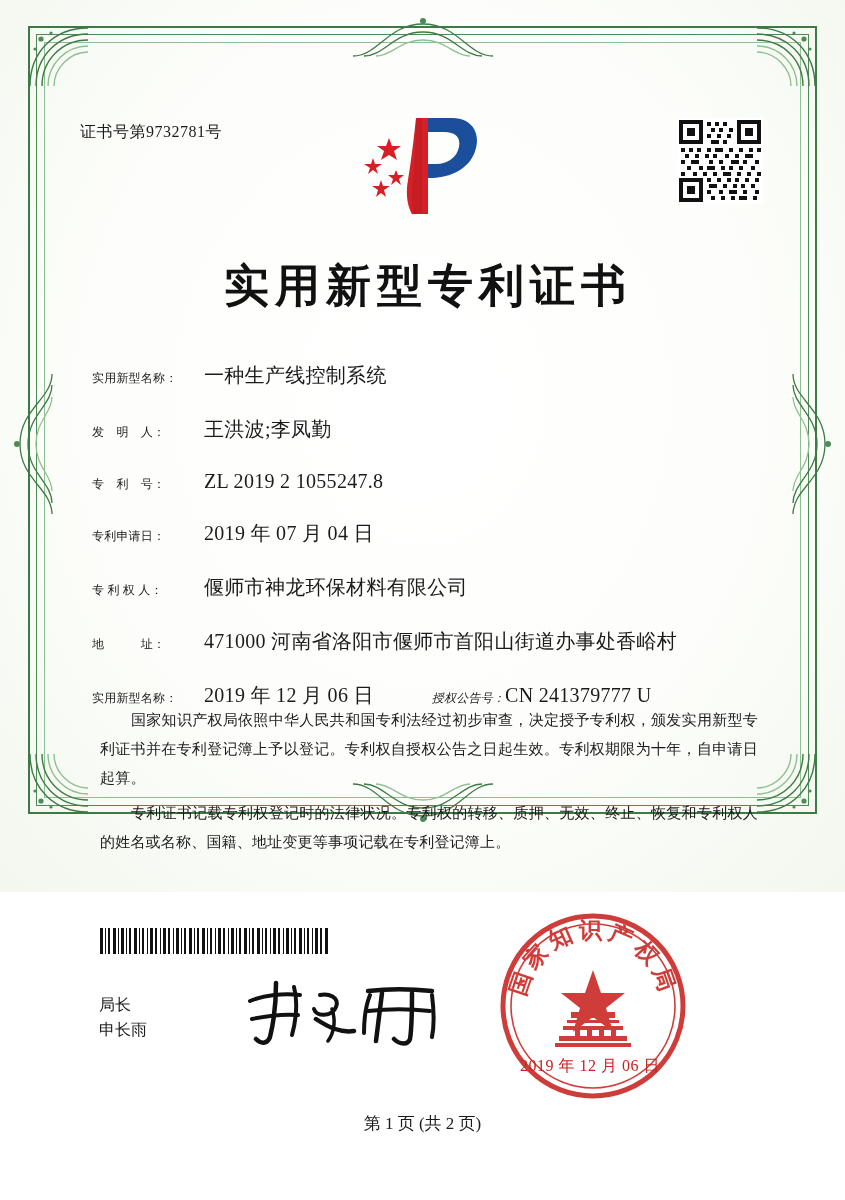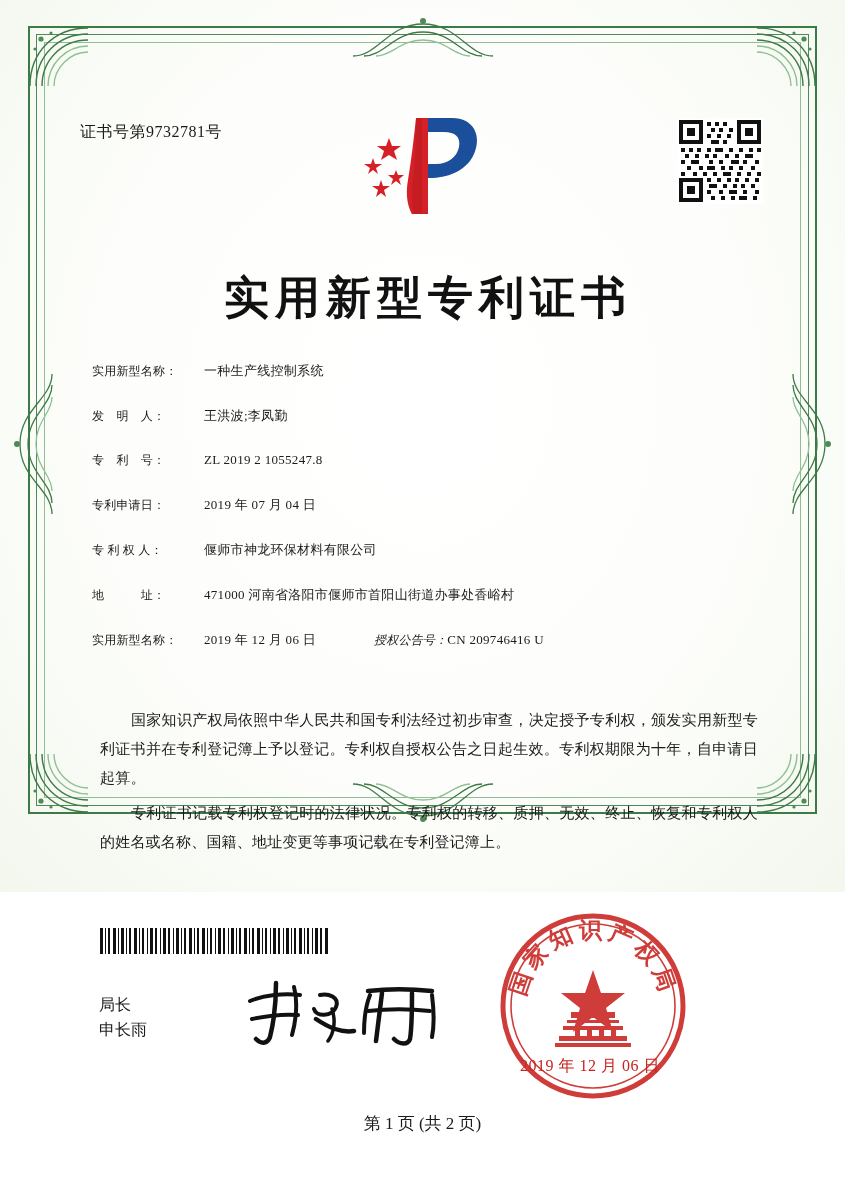--- a/index.html
+++ b/index.html
@@ -95,21 +95,21 @@
     right: 82px;
     top: 118px;
     width: 86px;
     height: 86px;
   }
 
   .title {
     position: absolute;
     left: 0;
     right: 0;
-    top: 268px;
+    top: 256px;
     text-align: center;
     font-size: 45px;
     font-weight: bold;
     letter-spacing: 6px;
     color: #111;
     font-family: "Liberation Serif", "DejaVu Serif", serif;
     margin-left: 11px;
   }
 
   
@@ -126,21 +126,21 @@
     align-items: baseline;
     margin-bottom: 27px;
     white-space: nowrap;
   }
   .field-label {
     display: inline-block;
     font-size: 12px;
     letter-spacing: 0.2px;
   }
   .field-value {
-    font-size: 13px;
+    font-size: 20px;
     letter-spacing: 0.3px;
   }
   .field-row.dual .second-label {
     margin-left: 58px;
     font-style: italic;
   }
 
   .lbl-w {
     display: inline-block;
     width: 112px;
@@ -477,21 +477,21 @@
       <span class="field-value">偃师市神龙环保材料有限公司</span>
     </div>
     <div class="field-row">
       <span class="field-label lbl-w">地　　　址：</span>
       <span class="field-value">471000 河南省洛阳市偃师市首阳山街道办事处香峪村</span>
     </div>
     <div class="field-row dual">
       <span class="field-label lbl-w">实用新型名称：</span>
       <span class="field-value">2019 年 12 月 06 日</span>
       <span class="field-label second-label">授权公告号：</span>
-      <span class="field-value">CN 209746416 U</span>
+      <span class="field-value">CN 241379777 U</span>
     </div>
   </div>
 
   <div class="paragraphs">
     <p>国家知识产权局依照中华人民共和国专利法经过初步审查，决定授予专利权，颁发实用新型专利证书并在专利登记簿上予以登记。专利权自授权公告之日起生效。专利权期限为十年，自申请日起算。</p>
     <p>专利证书记载专利权登记时的法律状况。专利权的转移、质押、无效、终止、恢复和专利权人的姓名或名称、国籍、地址变更等事项记载在专利登记簿上。</p>
   </div>
 
   <div class="barcode">
     <svg viewBox="0 0 228 26" width="228" height="26" shape-rendering="crispEdges">

